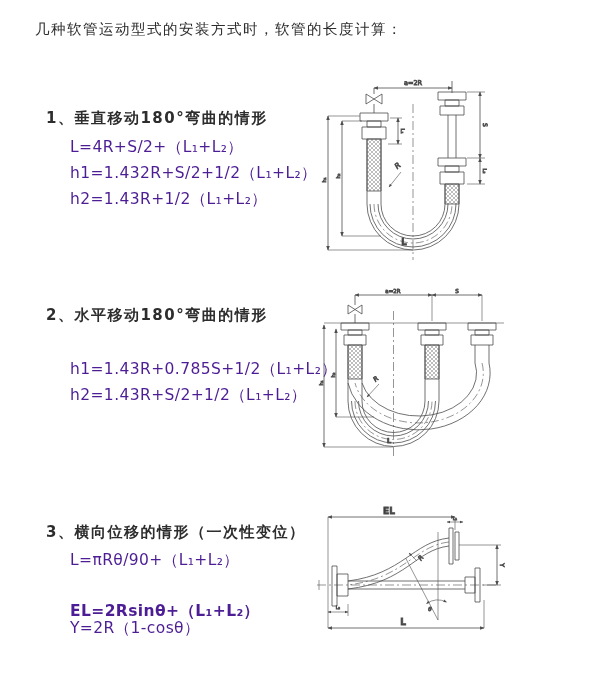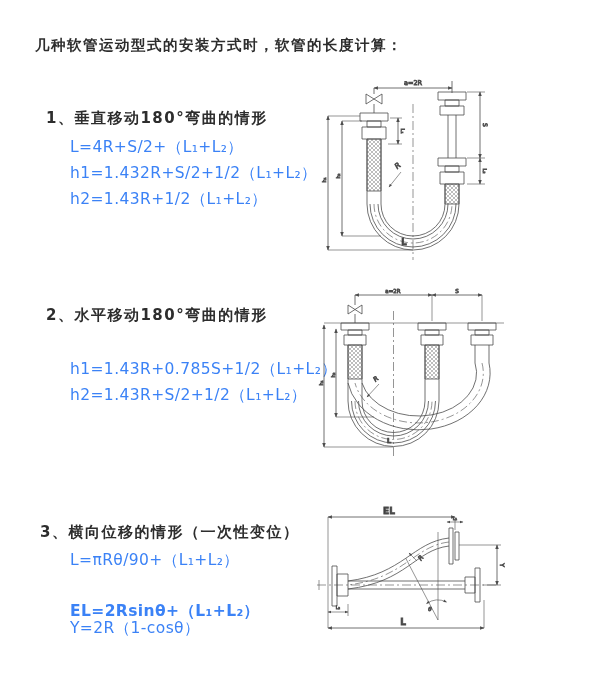--- a/index.html
+++ b/index.html
@@ -1,44 +1,44 @@
 <!DOCTYPE html>
 <html><head>
 <meta charset="utf-8">
 <style>
   html,body{margin:0;padding:0;background:#e8e8e8;}
   .page{
     position:relative;width:600px;height:675px;background:#ffffff;overflow:hidden;
     font-family:"DejaVu Sans","Liberation Sans",sans-serif;color:#2d2d2d;
   }
   .abs{position:absolute;white-space:nowrap;}
-  .title{font-size:14.5px;font-weight:700;letter-spacing:1.5px;margin-top:16px;}
+  .title{font-size:14.5px;font-weight:400;letter-spacing:1.5px;}
   .sec-heading{font-size:15px;font-weight:700;letter-spacing:1.5px;}
-  .formula{font-size:15.5px;font-weight:500;letter-spacing:0.4px;color:#3b82f6;}
+  .formula{font-size:15.5px;font-weight:500;letter-spacing:0.4px;color:#4c1d95;}
   svg.diag{position:absolute;}
   svg.diag line,svg.diag path,svg.diag rect,svg.diag polyline{vector-effect:non-scaling-stroke;}
   .lbl{fill:#3a3a3a;font-family:"DejaVu Sans","Liberation Sans",sans-serif;}
 </style>
 </head>
 <body>
 
 <div class="page">
 
   <div class="abs title" style="left:35px;top:20px;">几种软管运动型式的安装方式时，软管的长度计算：</div>
 
   <div class="abs sec-heading" style="left:46px;top:109px;">1、垂直移动180°弯曲的情形</div>
   <div class="abs formula" style="left:70px;top:137px;">L=4R+S/2+（L₁+L₂）</div>
   <div class="abs formula" style="left:70px;top:163px;">h1=1.432R+S/2+1/2（L₁+L₂）</div>
   <div class="abs formula" style="left:70px;top:189px;">h2=1.43R+1/2（L₁+L₂）</div>
 
   <div class="abs sec-heading" style="left:46px;top:306px;">2、水平移动180°弯曲的情形</div>
   <div class="abs formula" style="left:70px;top:359px;">h1=1.43R+0.785S+1/2（L₁+L₂）</div>
   <div class="abs formula" style="left:70px;top:385px;">h2=1.43R+S/2+1/2（L₁+L₂）</div>
 
-  <div class="abs sec-heading" style="left:40px;top:523px;">3、横向位移的情形（一次性变位）</div>
+  <div class="abs sec-heading" style="left:46px;top:523px;">3、横向位移的情形（一次性变位）</div>
   <div class="abs formula" style="left:70px;top:550px;">L=πRθ/90+（L₁+L₂）</div>
   <div class="abs formula" style="left:70px;top:576px;margin-top:42px;">Y=2R（1-cosθ）</div>
   <div class="abs formula" style="left:70px;top:601px;font-weight:bold;">EL=2Rsinθ+（L₁+L₂）</div>
 
   <svg class="diag" style="left:312px;top:68px;" width="285" height="195" viewBox="0 0 285 195" fill="none" stroke="#4d4d4d" stroke-width="0.8">
     <defs>
       <marker id="arrA" viewBox="0 0 10 10" refX="9" refY="5" markerWidth="8" markerHeight="5.5" orient="auto-start-reverse">
         <path d="M0,1 L10,5 L0,9 Z" fill="#4d4d4d" stroke="none"></path>
       </marker>
       <pattern id="hatchA" width="4" height="4" patternUnits="userSpaceOnUse">

